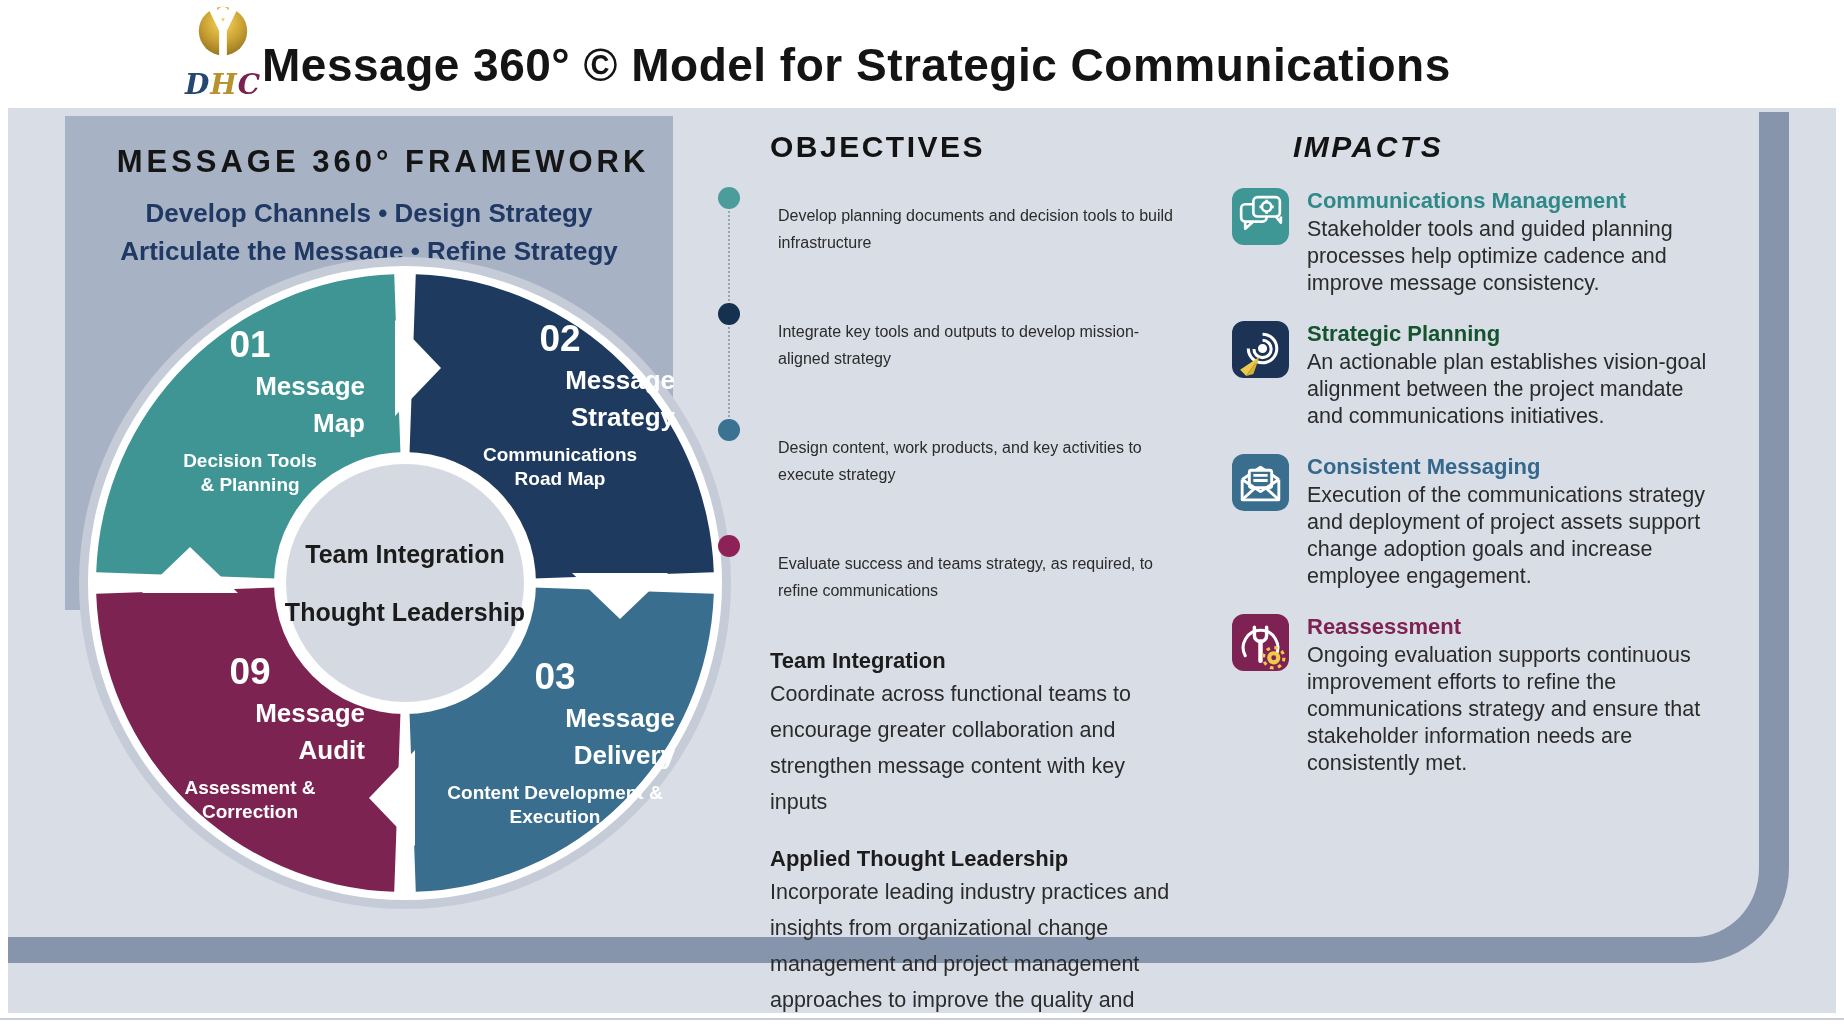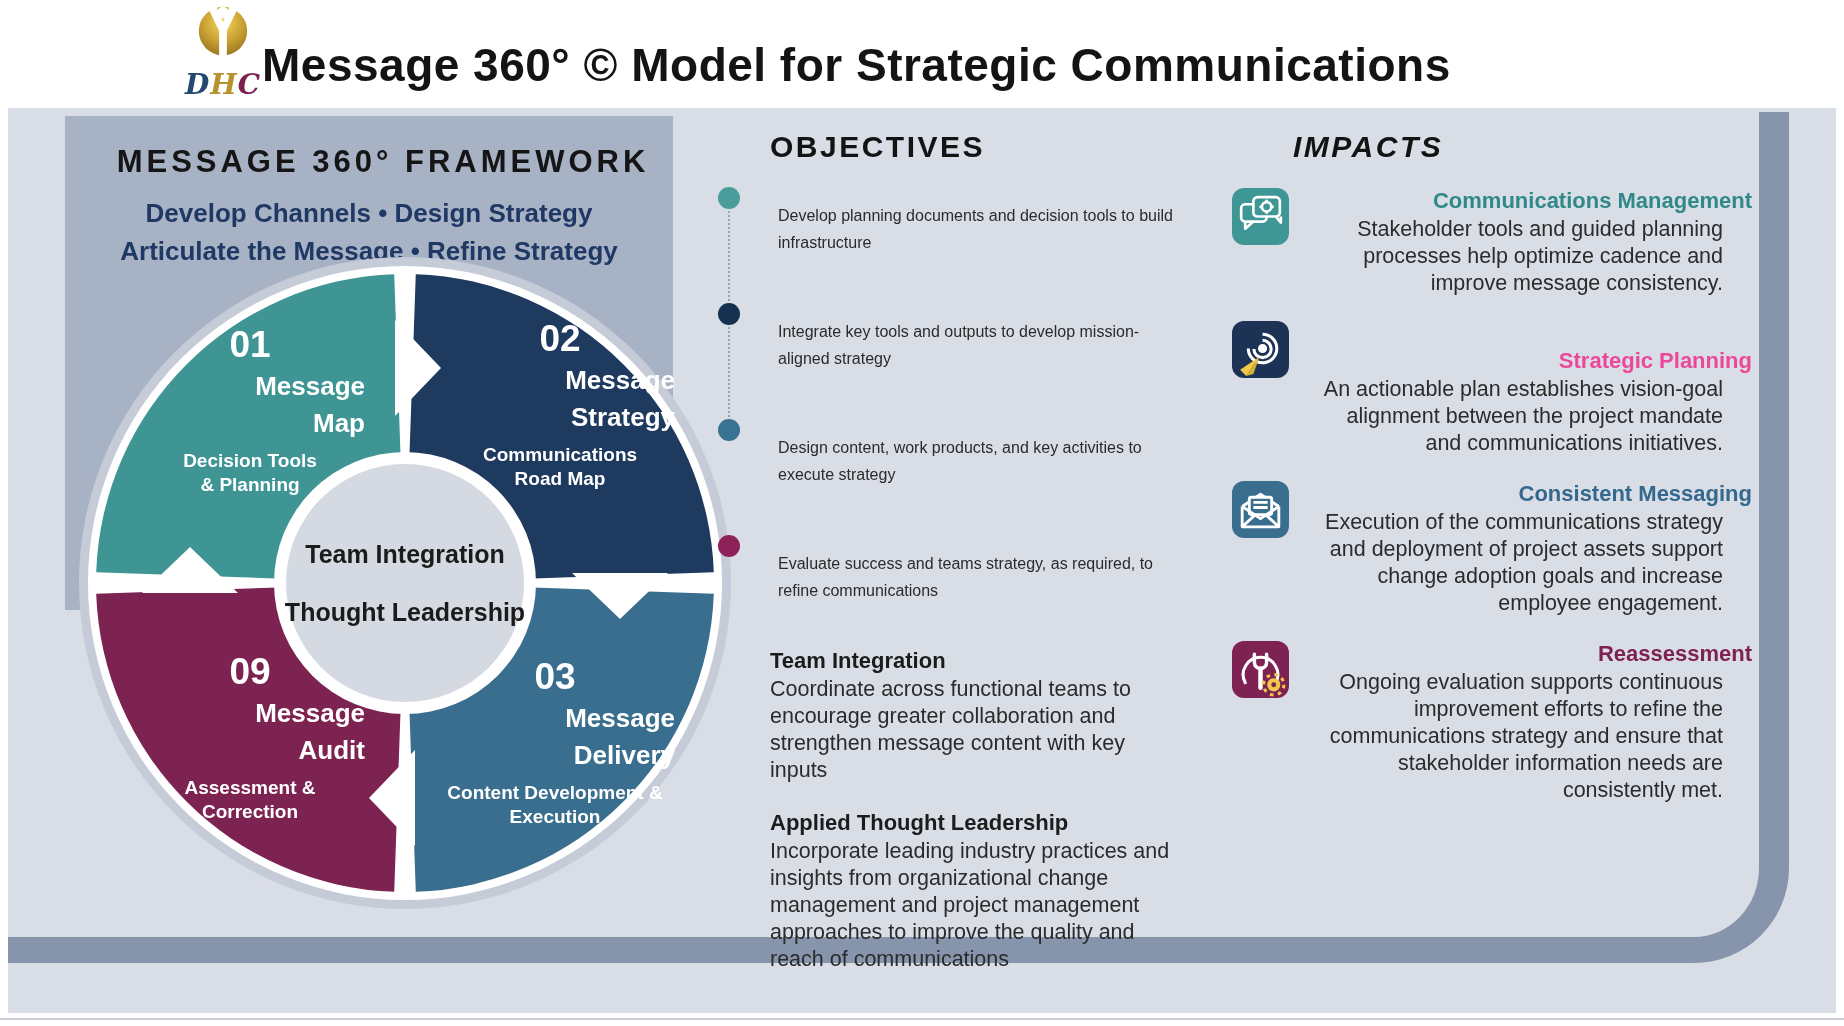--- a/index.html
+++ b/index.html
@@ -40,25 +40,25 @@
   .objectives{position:absolute;left:718px;top:130px;width:480px;}
   .col-heading{margin:0 0 0 0;font-size:30px;font-weight:800;letter-spacing:2.5px;color:#131313;}
   .objectives .col-heading{margin-left:52px;}
   .bullets{position:relative;margin-top:20px;}
   .dotline{position:absolute;left:10px;top:16px;height:240px;border-left:2px dotted #98A3B3;}
   .bullet{position:relative;display:flex;gap:20px;margin-bottom:26px;}
   .dot{width:22px;height:22px;border-radius:50%;flex:0 0 auto;margin-top:3px;}
   .bullet p{margin:18px;font-size:16px;line-height:27px;width:412px;}
   .obj-section{margin:26px 0 0 52px;}
   .obj-section h3{margin:0 0 2px 0;font-size:22px;font-weight:800;color:#1c1c1c;}
-  .obj-section p{margin:0;font-size:21.5px;line-height:27px;width:412px;}
+  .obj-section p{margin:0;font-size:21.5px;line-height:36px;width:412px;}
   
   .impacts{position:absolute;left:1232px;top:130px;width:520px;}
   .impacts .col-heading{margin-left:61px;font-style:italic;}
-  .impact{display:flex;gap:34px;margin-top:24px;text-align:right;}
+  .impact{display:flex;gap:18px;margin-top:24px;}
   .impact-icon{width:57px;height:57px;border-radius:12px;flex:0 0 auto;}
   .impact-body{width:435px;}
   .impact-body h3{margin:0 0 2px 0;font-size:22px;font-weight:800;}
   .impact-body p{margin:0;font-size:21.5px;line-height:27px;width:400px;}
 </style>
 </head>
 <body>
 
 <div class="header">
   <div class="logo">
@@ -199,21 +199,21 @@
         <g fill="none" stroke="#ffffff" stroke-width="3">
           <path d="M30 13 a14 14 0 1 1 -14 14"></path>
           <path d="M30 19 a8.5 8.5 0 1 1 -8.5 8.5"></path>
           <circle cx="30" cy="27" r="3" fill="#ffffff"></circle>
         </g>
         <polygon points="8,48 27,35 14,54" fill="#EFC94C"></polygon>
         <polygon points="14,54 27,35 21,52" fill="#D9AF35"></polygon>
       </svg>
     </div>
     <div class="impact-body">
-      <h3 style="color: #ec4899; margin-top: 27px;">Strategic Planning</h3>
+      <h3 style="color: #14532d;">Strategic Planning</h3>
       <p>An actionable plan establishes vision-goal alignment between the project mandate and communications initiatives.</p>
     </div>
   </div>
 
   <div class="impact">
     <div class="impact-icon" style="background-color: rgb(58, 110, 143);">
       <svg viewBox="0 0 56 56" width="57" height="57">
         <g fill="none" stroke="#ffffff" stroke-width="2.8" stroke-linejoin="round">
           <path d="M10 25 L28 13 L46 25"></path>
           <rect x="17" y="16" width="22" height="17" rx="2" fill="#3A6E8F"></rect>

